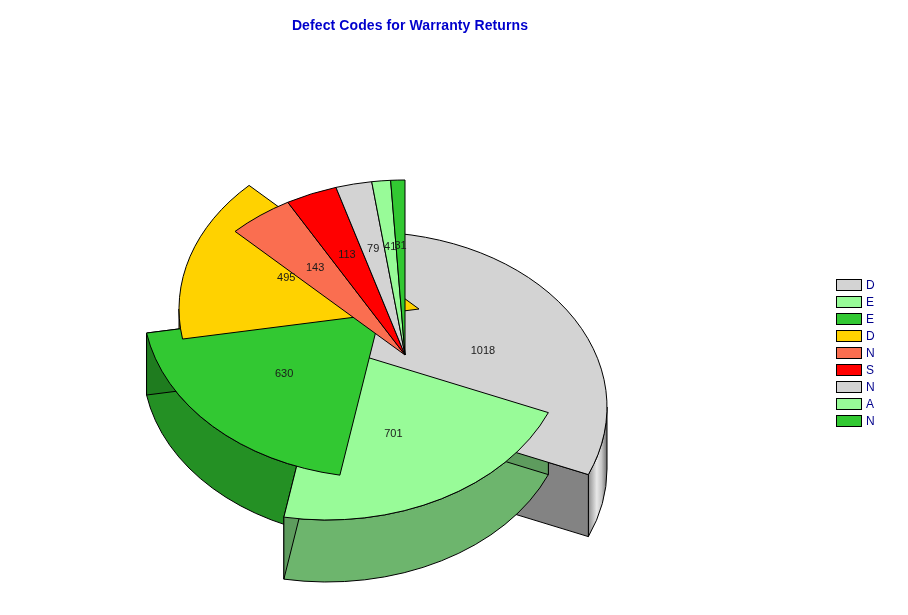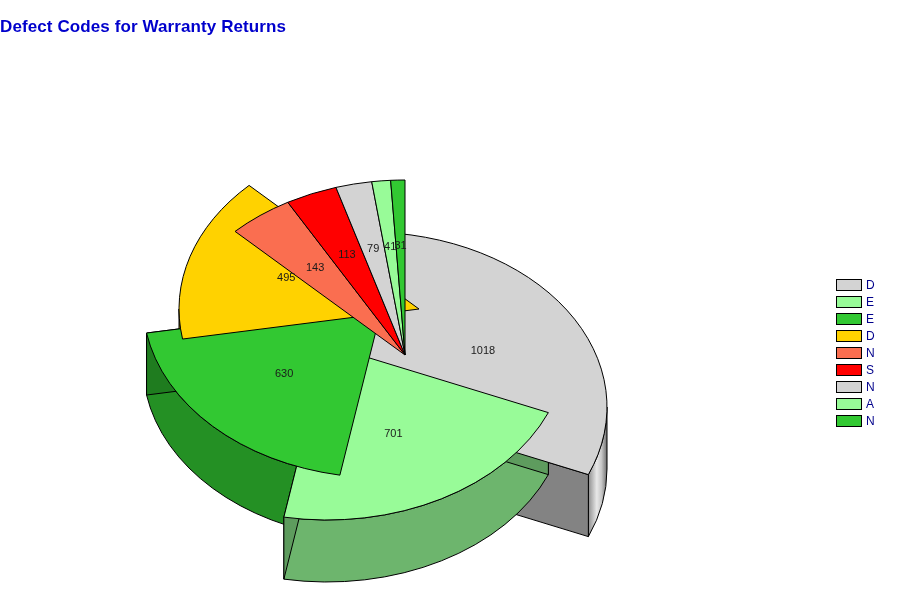--- a/index.html
+++ b/index.html
@@ -5,24 +5,24 @@
 <style>
   html,body{margin:0;padding:0;}
   body{
     width:908px;height:615px;background:#ffffff;overflow:hidden;
     font-family:"Liberation Sans", sans-serif;
     position:relative;
   }
   #chart-root{position:absolute;inset:0;}
   #chart-title{
     position:absolute;top:17px;left:0;width:820px;
-    text-align:left;
+    text-align:center;
     color:#0000CC;
     font-family:"Liberation Sans", sans-serif;
-    font-size:17px;font-weight:bold;letter-spacing:0.1px;
+    font-size:14px;font-weight:bold;letter-spacing:0.1px;
     white-space:nowrap;
   }
   #pie-area{position:absolute;left:0;top:0;width:830px;height:615px;}
   #pie-svg{position:absolute;left:0;top:0;}
   .slice-label{
     font-family:"Liberation Sans", sans-serif;
     font-size:11px;fill:#1a1a1a;
     text-anchor:middle;dominant-baseline:middle;
     pointer-events:none;
   }

